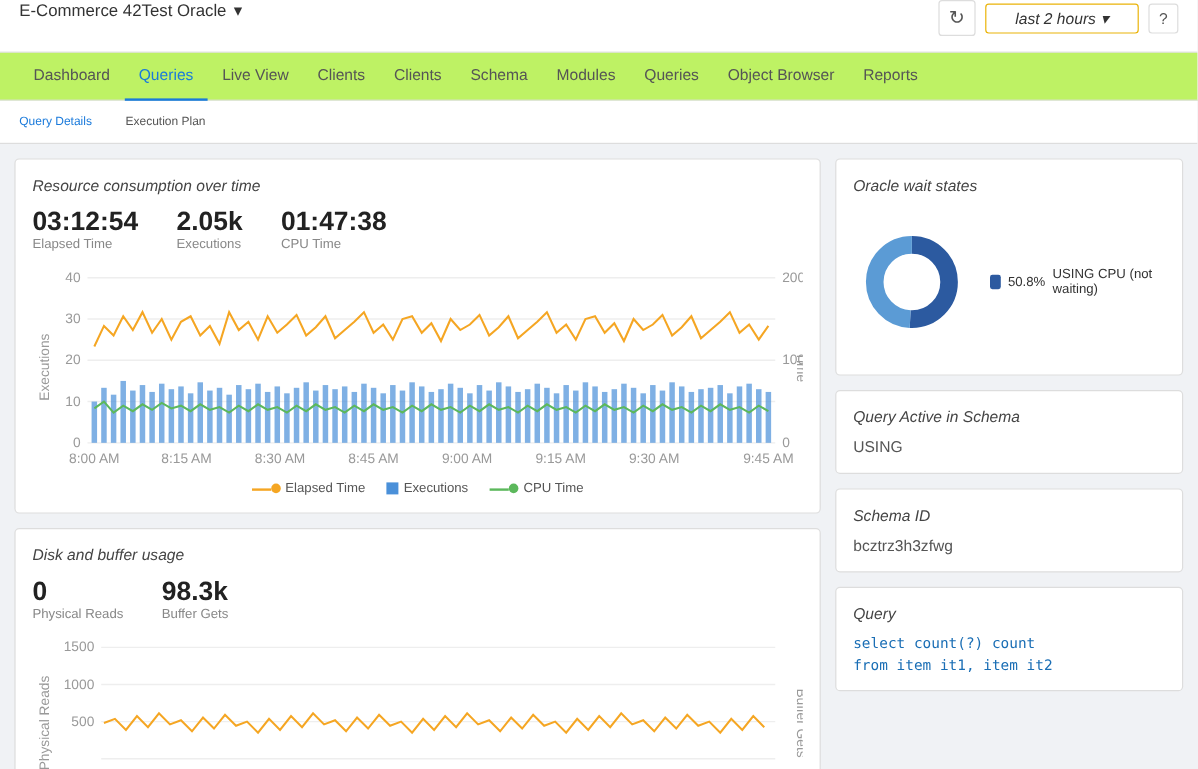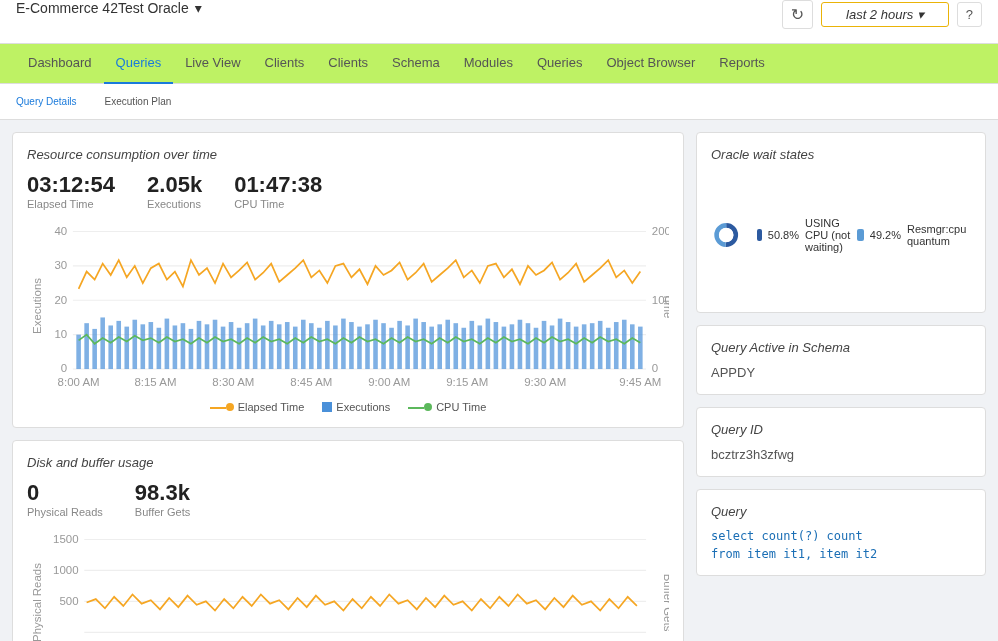--- a/index.html
+++ b/index.html
@@ -297,36 +297,31 @@
           <circle cx="60" cy="55" r="38" fill="none" stroke="#2c5aa0" stroke-width="18" stroke-dasharray="121 239" stroke-dashoffset="0" transform="rotate(-90 60 55)"></circle>
           <circle cx="60" cy="55" r="38" fill="none" stroke="#5b9bd5" stroke-width="18" stroke-dasharray="118 239" stroke-dashoffset="-121" transform="rotate(-90 60 55)"></circle>
           <circle cx="60" cy="55" r="28" fill="white"></circle>
         </svg>
         <div class="donut-legend">
           <div class="donut-legend-item">
             <span class="donut-swatch" style="background:#2c5aa0;"></span>
             <span>50.8%</span>
             <span>USING CPU (not waiting)</span>
           </div>
-          <div class="donut-legend-item">
-            <span class="donut-swatch" style="background:#5b9bd5;"></span>
-            <span>49.2%</span>
-            <span>Resmgr:cpu quantum</span>
-          </div>
         </div>
       </div>
     </div>
 
     <div class="card">
       <div class="card-title">Query Active in Schema</div>
-      <div class="info-value">APPDY</div>
-    </div>
-
-    <div class="card">
-      <div class="card-title">Query ID</div>
+      <div class="info-value">USING</div>
+    </div>
+
+    <div class="card">
+      <div class="card-title">Schema ID</div>
       <div class="info-value">bcztrz3h3zfwg</div>
     </div>
 
     <div class="card">
       <div class="card-title">Query</div>
       <div class="info-value code">select count(?) count</div>
       <div class="info-value code">from item it1, item it2</div>
     </div>
 
   </div>

